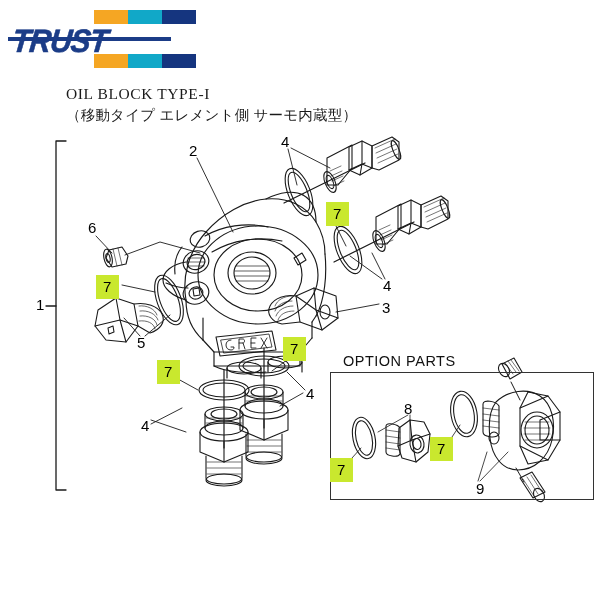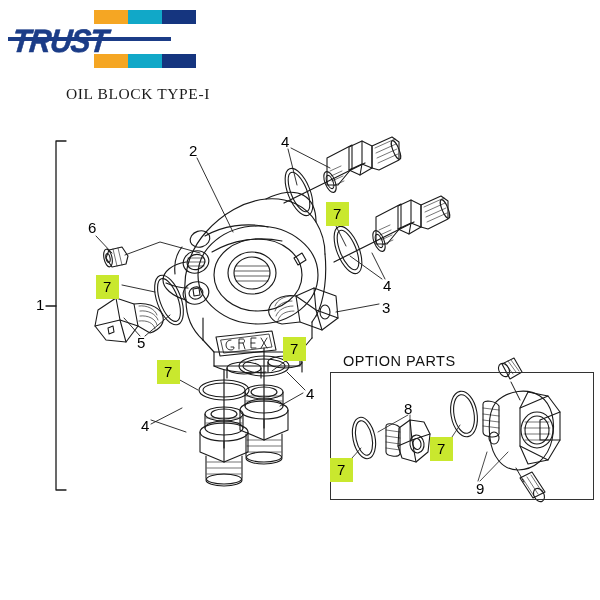--- a/index.html
+++ b/index.html
@@ -131,20 +131,21 @@
     <span class="lb-orange"></span>
     <span class="lb-cyan"></span>
     <span class="lb-navy"></span>
   </div>
   <div class="logo-bar"></div>
   <div class="logo-word">TRUST</div>
 </div>
 
 <div id="title-block">
   <div id="title-en">OIL BLOCK TYPE-I</div>
+  <div id="title-jp">（移動タイプ エレメント側 サーモ内蔵型）</div>
 </div>
 
 <svg id="diagram-canvas" viewBox="0 0 600 600">
   <g fill="none" stroke="#1a1a1a" stroke-width="1.1" stroke-linejoin="round" stroke-linecap="round">
 
     <g stroke-width="1.3">
       <path d="M66,141 L56,141 L56,490 L66,490"></path>
       <path d="M56,306 L46,306"></path>
     </g>
 

